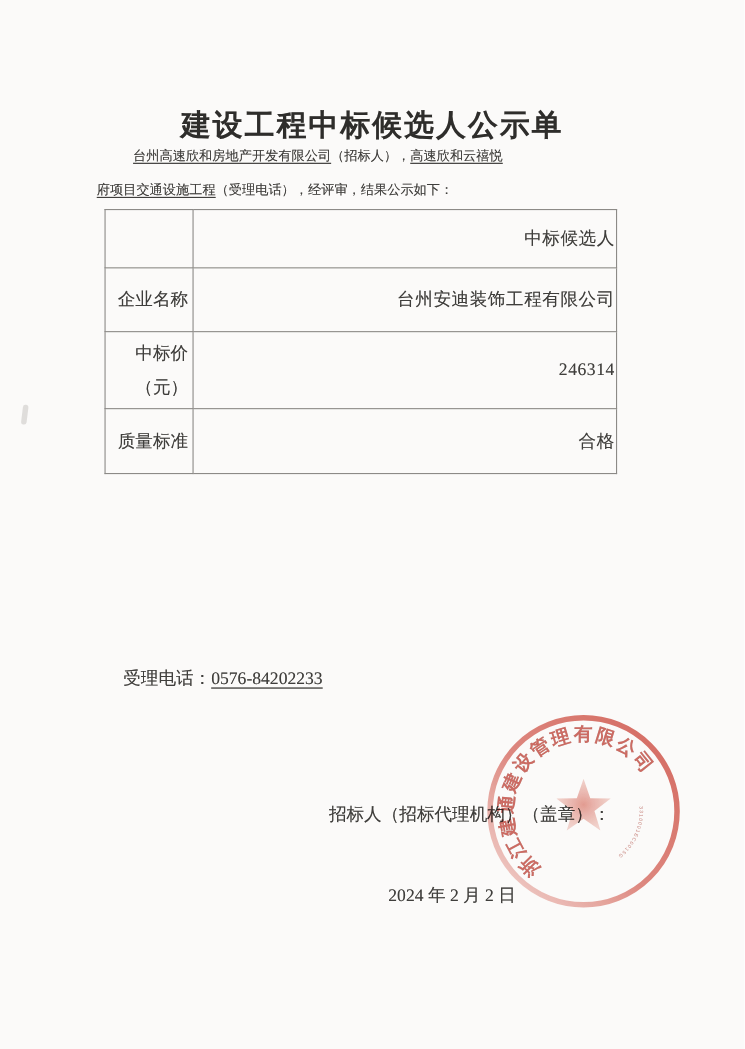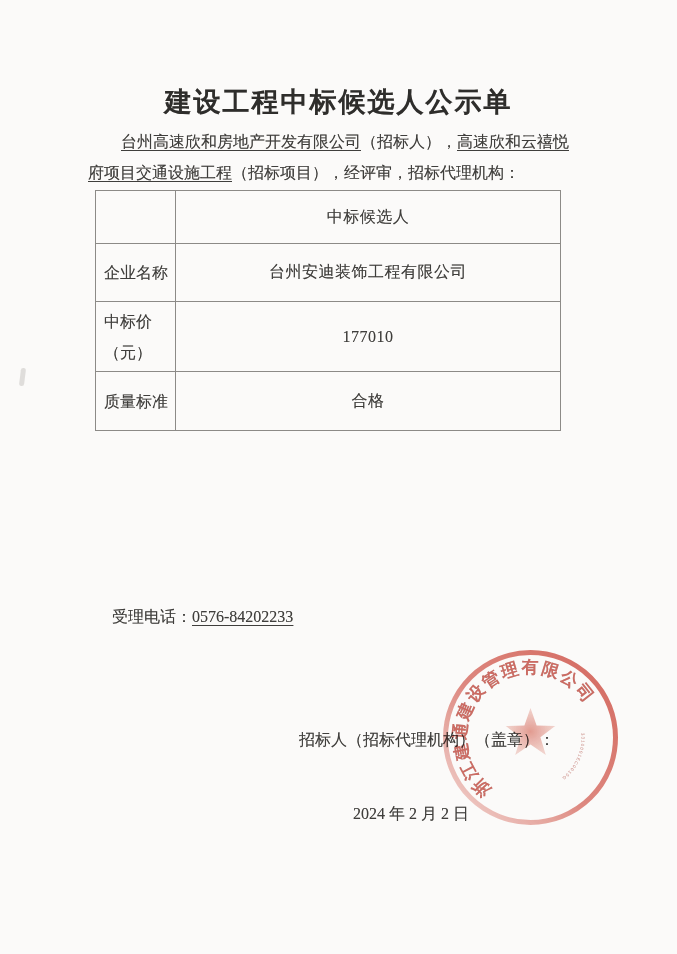--- a/index.html
+++ b/index.html
@@ -4,37 +4,38 @@
 <style>
   html,body { margin:0; padding:0; background:#ffffff; }
   .page {
     position:relative; width:677px; height:954px; overflow:hidden;
     background:#fbfaf9;
     font-family:"Liberation Serif","DejaVu Serif",serif;
     color:#3f3e3c;
     text-shadow:0 0 .6px rgba(90,85,80,.5);
   }
   .title {
-    position:absolute; top:80px; left:0; right:0; margin:4px;
+    position:absolute; top:80px; left:0; right:0; margin:16px;
     text-align:center; font-size:27px; font-weight:bold;
     letter-spacing:2px; color:#2e2d2b;
   }
   .intro { position:absolute; top:126px; left:88px; width:486px;
-           font-size:16px; line-height:31px; }
+           font-size:12px; line-height:31px; }
   .intro .l1 { text-indent:33px; white-space:nowrap; }
   .intro .l2 { white-space:nowrap; }
   .u { text-decoration:underline; text-underline-offset:3px;
        text-decoration-thickness:1px; }
   table.bid-table {
     position:absolute; top:190px; left:95px;
     border-collapse:collapse; table-layout:fixed;
   }
   table.bid-table td {
     border:1px solid #8c8a87; font-size:16px;
     vertical-align:middle;
+    text-align:right;
   }
   td.lbl { padding:2px 4px 2px 8px; white-space:pre-line; line-height:31px;font-family:Liberation Serif, serif; }
   td.val { text-align:center; letter-spacing:.5px; }
   .complaint { position:absolute; left:112px; font-size:16px; white-space:nowrap; }
   .c1 { top:592px; }
   .c2 { top:607px; }
   .sig { position:absolute; font-size:16px; white-space:nowrap; }
   .s1 { left:299px; top:730px; }
   .s2 { left:353px; top:756px;margin-top:48px; }
   svg.stamp {
@@ -56,41 +57,41 @@
 </style>
 </head>
 <body>
 
 <div class="page">
 
   <h1 class="title">建设工程中标候选人公示单</h1>
 
   <div class="intro">
     <div class="l1"><span class="u">台州高速欣和房地产开发有限公司</span><span>（招标人），</span><span class="u">高速欣和云禧悦</span></div>
-    <div class="l2"><span class="u">府项目交通设施工程</span><span>（招标项目），经评审，招标代理机构：</span></div>
+    <div class="l2"><span class="u">府项目交通设施工程</span><span>（受理电话），经评审，结果公示如下：</span></div>
   </div>
 
   <table class="bid-table">
     <colgroup>
         <col style="width:80px">
         <col style="width:385px">
       </colgroup>
     <tbody>
       <tr style="height:53px">
         <td class="lbl"></td>
         <td class="val">中标候选人</td>
       </tr>
       <tr style="height:58px">
         <td class="lbl">企业名称</td>
         <td class="val">台州安迪装饰工程有限公司</td>
       </tr>
       <tr style="height:70px">
         <td class="lbl">中标价
 （元）</td>
-        <td class="val">177010</td>
+        <td class="val">246314</td>
       </tr>
       <tr style="height:59px">
         <td class="lbl">质量标准</td>
         <td class="val">合格</td>
       </tr>
     </tbody>
   </table>
 
 
   <div class="complaint c2"><span>受理电话：</span><span class="u">0576-84202233</span></div>

